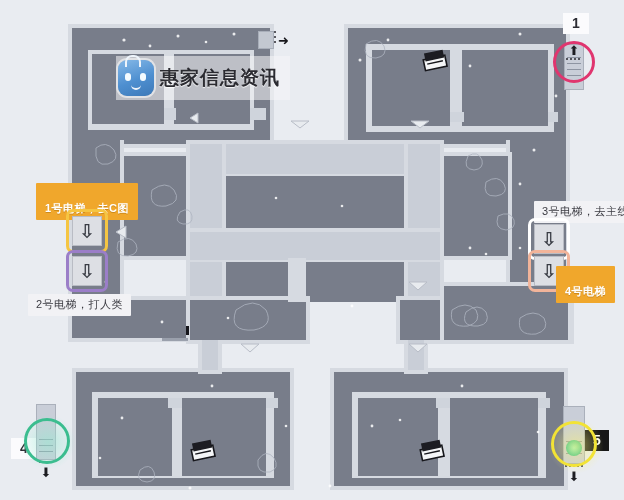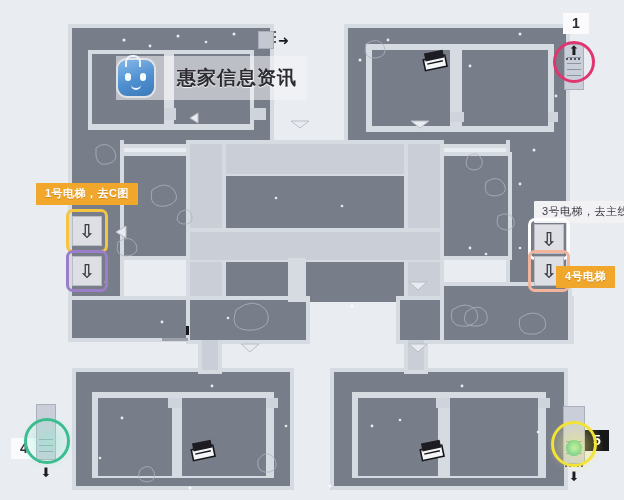--- a/index.html
+++ b/index.html
@@ -19,21 +19,21 @@
     box-sizing:border-box;
     white-space:nowrap;
     line-height:1;
     letter-spacing:.5px;
   }
   .lbl-orange{
     background:#f0a72c;
     color:#ffffff;
     font-weight:bold;
     font-size:11px;
-    padding:5px 9px 6px 9px;
+    padding:20px 9px 6px 9px;
     text-shadow:0 1px 0 rgba(140,85,0,.35);
     border-radius:1px;
   }
   .lbl-white{
     background:#f2f2f5;
     color:#3b3b42;
     font-size:11px;
     padding:5px 8px 6px 8px;
     border-radius:1px;
   }
@@ -90,21 +90,21 @@
     position:absolute;top:13px;width:6px;height:8px;border-radius:3px;
     background:#f4fbff;
   }
   #brand .bot .eye.l{left:7px;}
   #brand .bot .eye.r{left:22px;}
   #brand .bot .mouth{
     position:absolute;left:13px;top:24px;width:10px;height:4px;
     border-bottom:2px solid #eef4fb;border-radius:0 0 6px 6px;
   }
   #brand .btxt{
-    margin-left:23px;
+    margin-left:6px;
     font-family:"DejaVu Sans","Liberation Sans",sans-serif;
     font-size:19px;font-weight:bold;color:#2b2b31;
     text-shadow:0 1px 1px rgba(255,255,255,.9);
     letter-spacing:1px;white-space:nowrap;
   }
 
   
   .elev{
     position:absolute;width:30px;height:30px;box-sizing:border-box;
     background:#dddfe4;border:1px solid #b9bcc4;
@@ -358,20 +358,21 @@
   <div class="lbl lbl-orange" style="left:36px;top:183px;">1号电梯，去C图</div>
   <div class="elev" style="left:72px;top:216px;">
     <span class="arrow">⇩</span>
   </div>
   <div class="elev-ring" style="left:66px;top:209px;width:42px;height:44px;border-color:#f5c542;"></div>
 
   <div class="elev" style="left:72px;top:256px;">
     <span class="arrow">⇩</span>
   </div>
   <div class="elev-ring" style="left:66px;top:250px;width:42px;height:42px;border-color:#9b7ec8;"></div>
+  <div class="lbl lbl-white" style="left:28px;top:294px;">2号电梯，打人类</div>
 
   <div class="lbl lbl-white" style="left:534px;top:201px;">3号电梯，去主线</div>
   <div class="elev" style="left:534px;top:224px;">
     <span class="arrow">⇩</span>
   </div>
   <div class="elev-ring" style="left:528px;top:218px;width:42px;height:42px;border-color:#ffffff;"></div>
 
   <div class="elev" style="left:534px;top:256px;">
     <span class="arrow">⇩</span>
   </div>

